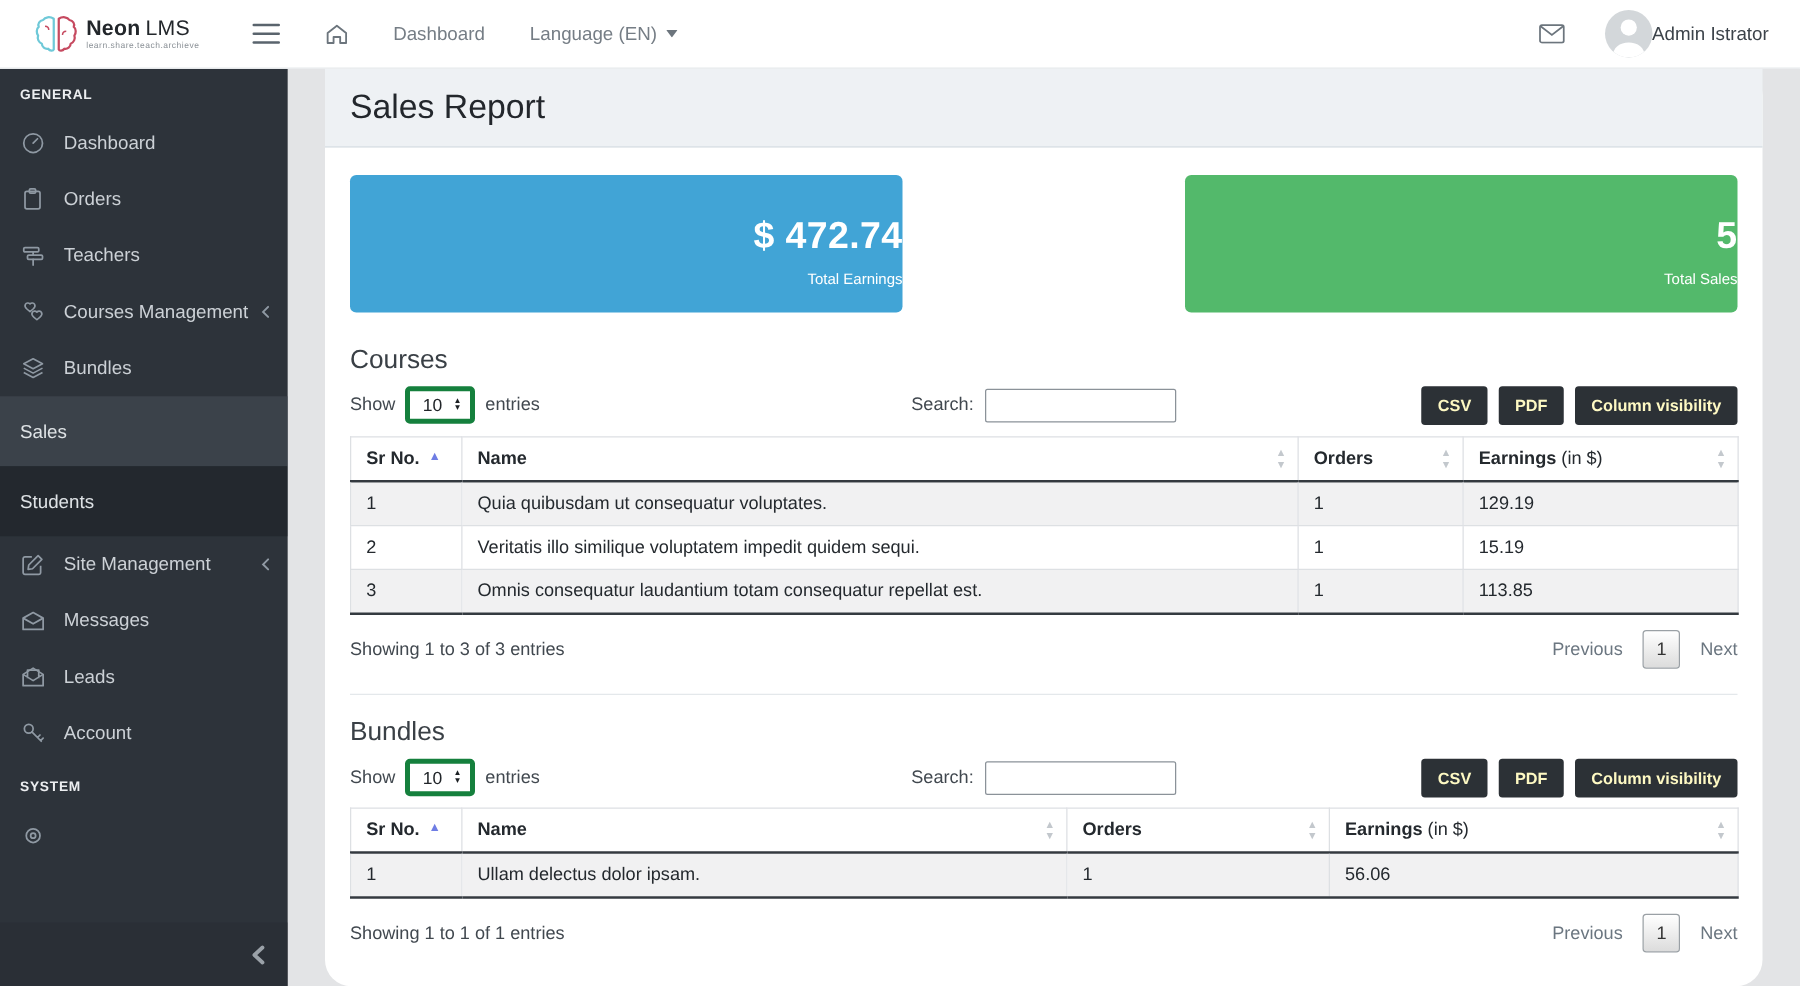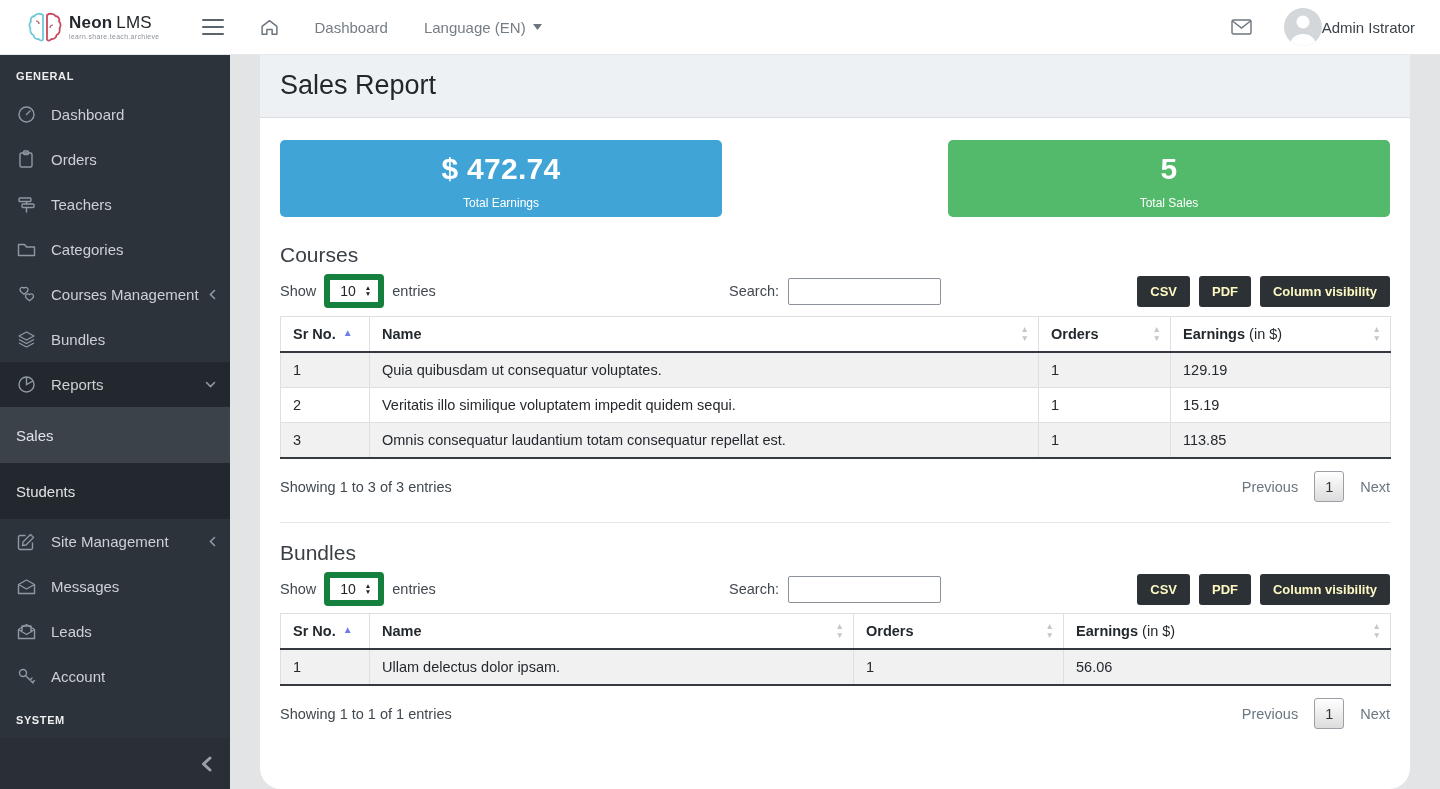--- a/index.html
+++ b/index.html
@@ -39,31 +39,31 @@
 
   
   .main { position:fixed; top:55px; left:230px; width:1210px; height:734px; background:#e3e4e6; padding:0 30px; overflow:hidden; }
   .panel { background:#ffffff; width:1150px; min-height:734px;border-radius:21px; }
   .page-titlebar { background:#eef1f4; border-bottom:1px solid #d8dee3; padding:15px 20px 16px 20px; }
   .page-title { font-size:27px; font-weight:400; color:#23272c; }
   .content { padding:22px 20px; }
 
   
   .cards-row { display:flex; justify-content:space-between; margin-bottom:26px; }
-  .stat-card { width:442px; height:77px; border-radius:5px; color:#ffffff; text-align:center; padding-top:12px; }
+  .stat-card { width:442px; height:110px; border-radius:5px; color:#ffffff; text-align:right; padding-top:32px; }
   .stat-card.blue { background:#41a4d6; }
   .stat-card.green { background:#53b96b; }
   .stat-value { font-size:30px; font-weight:bold; letter-spacing:0.3px; }
   .stat-label { font-size:12px; margin-top:10px; }
 
   
   .sec-heading { font-size:21px; font-weight:500; color:#3a4046; margin-bottom:9px; }
   .controls-row { display:flex; align-items:center; margin-bottom:10px; height:30px; }
   .show-group { display:flex; align-items:center; font-size:14.5px; color:#41484f; width:30%; }
-  .show-select { display:inline-flex; align-items:center; border:6px solid #15803d; border-radius:4px;
+  .show-select { display:inline-flex; align-items:center; border:4px solid #15803d; border-radius:4px;
                  padding:3px 7px 3px 10px; margin:0 8px; font-size:14px; color:#212529; background:#fff; cursor:pointer; }
   .sel-arrows { display:flex; flex-direction:column; margin-left:9px; font-size:6.5px; line-height:0.9; color:#1b1f23; }
   .search-group { display:flex; align-items:center; justify-content:center; flex:1; font-size:14.5px; color:#41484f; }
   .search-input { width:153px; height:27px; border:1px solid #8b9299; margin-left:9px; padding:0 7px; font-size:14px; border-radius:2px; }
   .btn-group { display:flex; justify-content:flex-end; }
   .dt-btn { background:#2c3136; color:#fef9c3; font-weight:bold; font-size:13px; padding:8px 13px;
             border:none; border-radius:3px; margin-left:9px; cursor:pointer; font-family:"Liberation Sans", sans-serif; }
 
   
   table.dt { border-collapse:collapse; width:1110px; table-layout:fixed; margin-bottom:12px; }
@@ -172,28 +172,20 @@
     <span class="s-icon">
       <svg width="19" height="19" viewBox="0 0 19 19" fill="none" stroke="#8f99a3" stroke-width="1.4">
         <rect x="2" y="3" width="12" height="3.5" rx="1"></rect>
           <rect x="5" y="9" width="12" height="3.5" rx="1"></rect>
           <path d="M9.5 6.5V9M9.5 12.5V17" stroke-linecap="round"></path>
       </svg>
     </span>
     <span class="s-label">Teachers</span>
   </div>
 
-  <div class="s-item">
-    <span class="s-icon">
-      <svg width="19" height="17" viewBox="0 0 19 17" fill="none" stroke="#8f99a3" stroke-width="1.4" stroke-linejoin="round">
-        <path d="M1.5 3.5h6l2 2.5h8v8.5h-16z"></path>
-      </svg>
-    </span>
-    <span class="s-label">Categories</span>
-  </div>
 
   <div class="s-item">
     <span class="s-icon">
       <svg width="19" height="19" viewBox="0 0 19 19" fill="none" stroke="#8f99a3" stroke-width="1.3" stroke-linejoin="round">
         <path d="M7 3.2C6 2 4 2.2 3.3 3.5c-.7 1.3 0 2.7 1.2 3.7L7 9.3l2.5-2.1c1.2-1 1.9-2.4 1.2-3.7C10 2.2 8 2 7 3.2z"></path>
         <path d="M12.5 9.7c-1-1.2-3-1-3.7.3-.7 1.3 0 2.7 1.2 3.7l2.5 2.1 2.5-2.1c1.2-1 1.9-2.4 1.2-3.7-.7-1.3-2.7-1.5-3.7-.3z"></path>
       </svg>
     </span>
     <span class="s-label">Courses Management</span>
     <span class="s-chevron">
@@ -207,34 +199,20 @@
     <span class="s-icon">
       <svg width="19" height="19" viewBox="0 0 19 19" fill="none" stroke="#8f99a3" stroke-width="1.3" stroke-linejoin="round">
         <path d="M9.5 2L17 6l-7.5 4L2 6z"></path>
           <path d="M2 9.5l7.5 4 7.5-4"></path>
           <path d="M2 13l7.5 4 7.5-4"></path>
       </svg>
     </span>
     <span class="s-label">Bundles</span>
   </div>
 
-  <div class="s-item expanded">
-    <span class="s-icon">
-      <svg width="19" height="19" viewBox="0 0 19 19" fill="none" stroke="#8f99a3" stroke-width="1.4">
-        <circle cx="9.5" cy="9.5" r="7.5"></circle>
-          <path d="M9.5 2v7.5l6.5-3.5"></path>
-      </svg>
-    </span>
-    <span class="s-label">Reports</span>
-    <span class="s-chevron">
-      <svg width="11" height="8" viewBox="0 0 11 8" fill="none" stroke="#8f99a3" stroke-width="1.6" stroke-linecap="round">
-          <path d="M1.5 1.5l4 4 4-4"></path>
-        </svg>
-    </span>
-  </div>
 
   <div class="s-subitem active">
     <span class="s-label">Sales</span>
   </div>
   <div class="s-subitem">
     <span class="s-label">Students</span>
   </div>
 
   <div class="s-item">
     <span class="s-icon">

